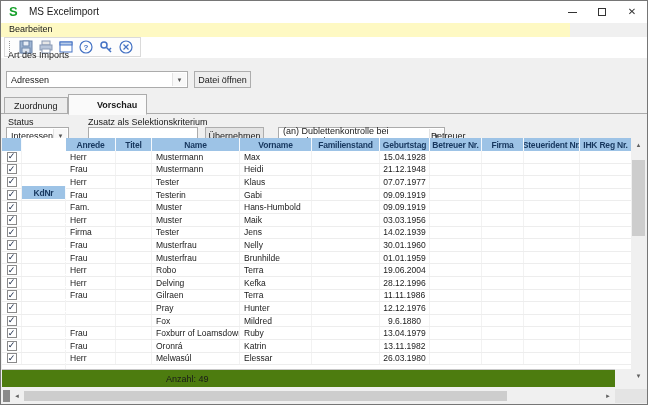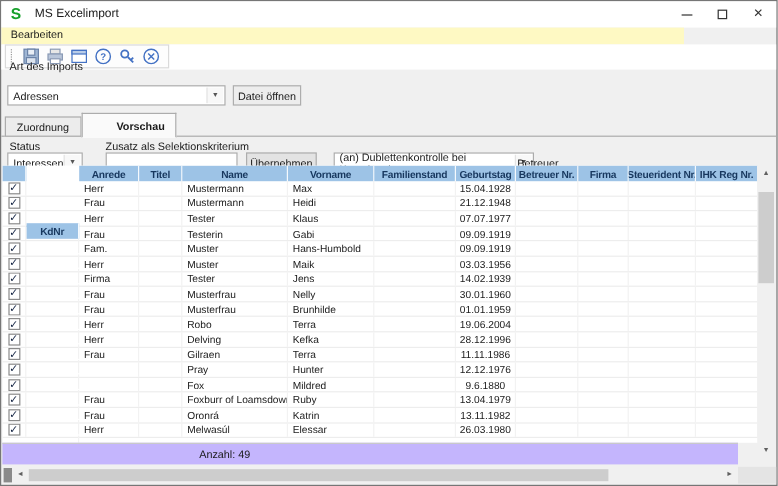--- a/index.html
+++ b/index.html
@@ -66,21 +66,21 @@
   .cb { width:10px; height:10px; border:1px solid #8a8a8a; background:#fff; font-size:9px; line-height:9px; color:#102040; display:flex; align-items:center; justify-content:center; }
 
   
   .vscroll { position:absolute; top:137px; right:1px; width:15px; height:244px; background:#F0F0F0; }
   .varrow { position:absolute; left:0; width:15px; height:13px; display:flex; align-items:center; justify-content:center; font-size:6px; color:#606060; }
   .varrow.up { top:0; }
   .varrow.down { bottom:0; }
   .vthumb { position:absolute; left:1px; top:22px; width:13px; height:76px; background:#CDCDCD; }
 
   
-  .statusstrip { position:absolute; top:368px; left:1px; width:613px; height:18px; background:#c4b5fd; border-top:1px solid #C9C9C9; }
+  .statusstrip { position:absolute; top:368px; left:1px; width:613px; height:18px; background:#4d7c0f; border-top:1px solid #C9C9C9; }
   .count { position:absolute; left:164px; top:4px; font-size:9px; color:#1a1a1a; }
 
   
   .hscroll { position:absolute; top:388px; left:1px; width:612px; height:14px; background:#F0F0F0; }
   .hgrip { position:absolute; left:1px; top:1px; width:7px; height:12px; background:#8A8A8A; }
   .harrow { position:absolute; top:0; width:12px; height:14px; display:flex; align-items:center; justify-content:center; font-size:6px; color:#606060; }
   .harrow.left { left:9px; }
   .harrow.right { right:0; }
   .hthumb { position:absolute; left:22px; top:2px; width:483px; height:10px; background:#CDCDCD; }
   .corner { position:absolute; top:388px; left:614px; width:32px; height:14px; background:#E4E4E4; }

